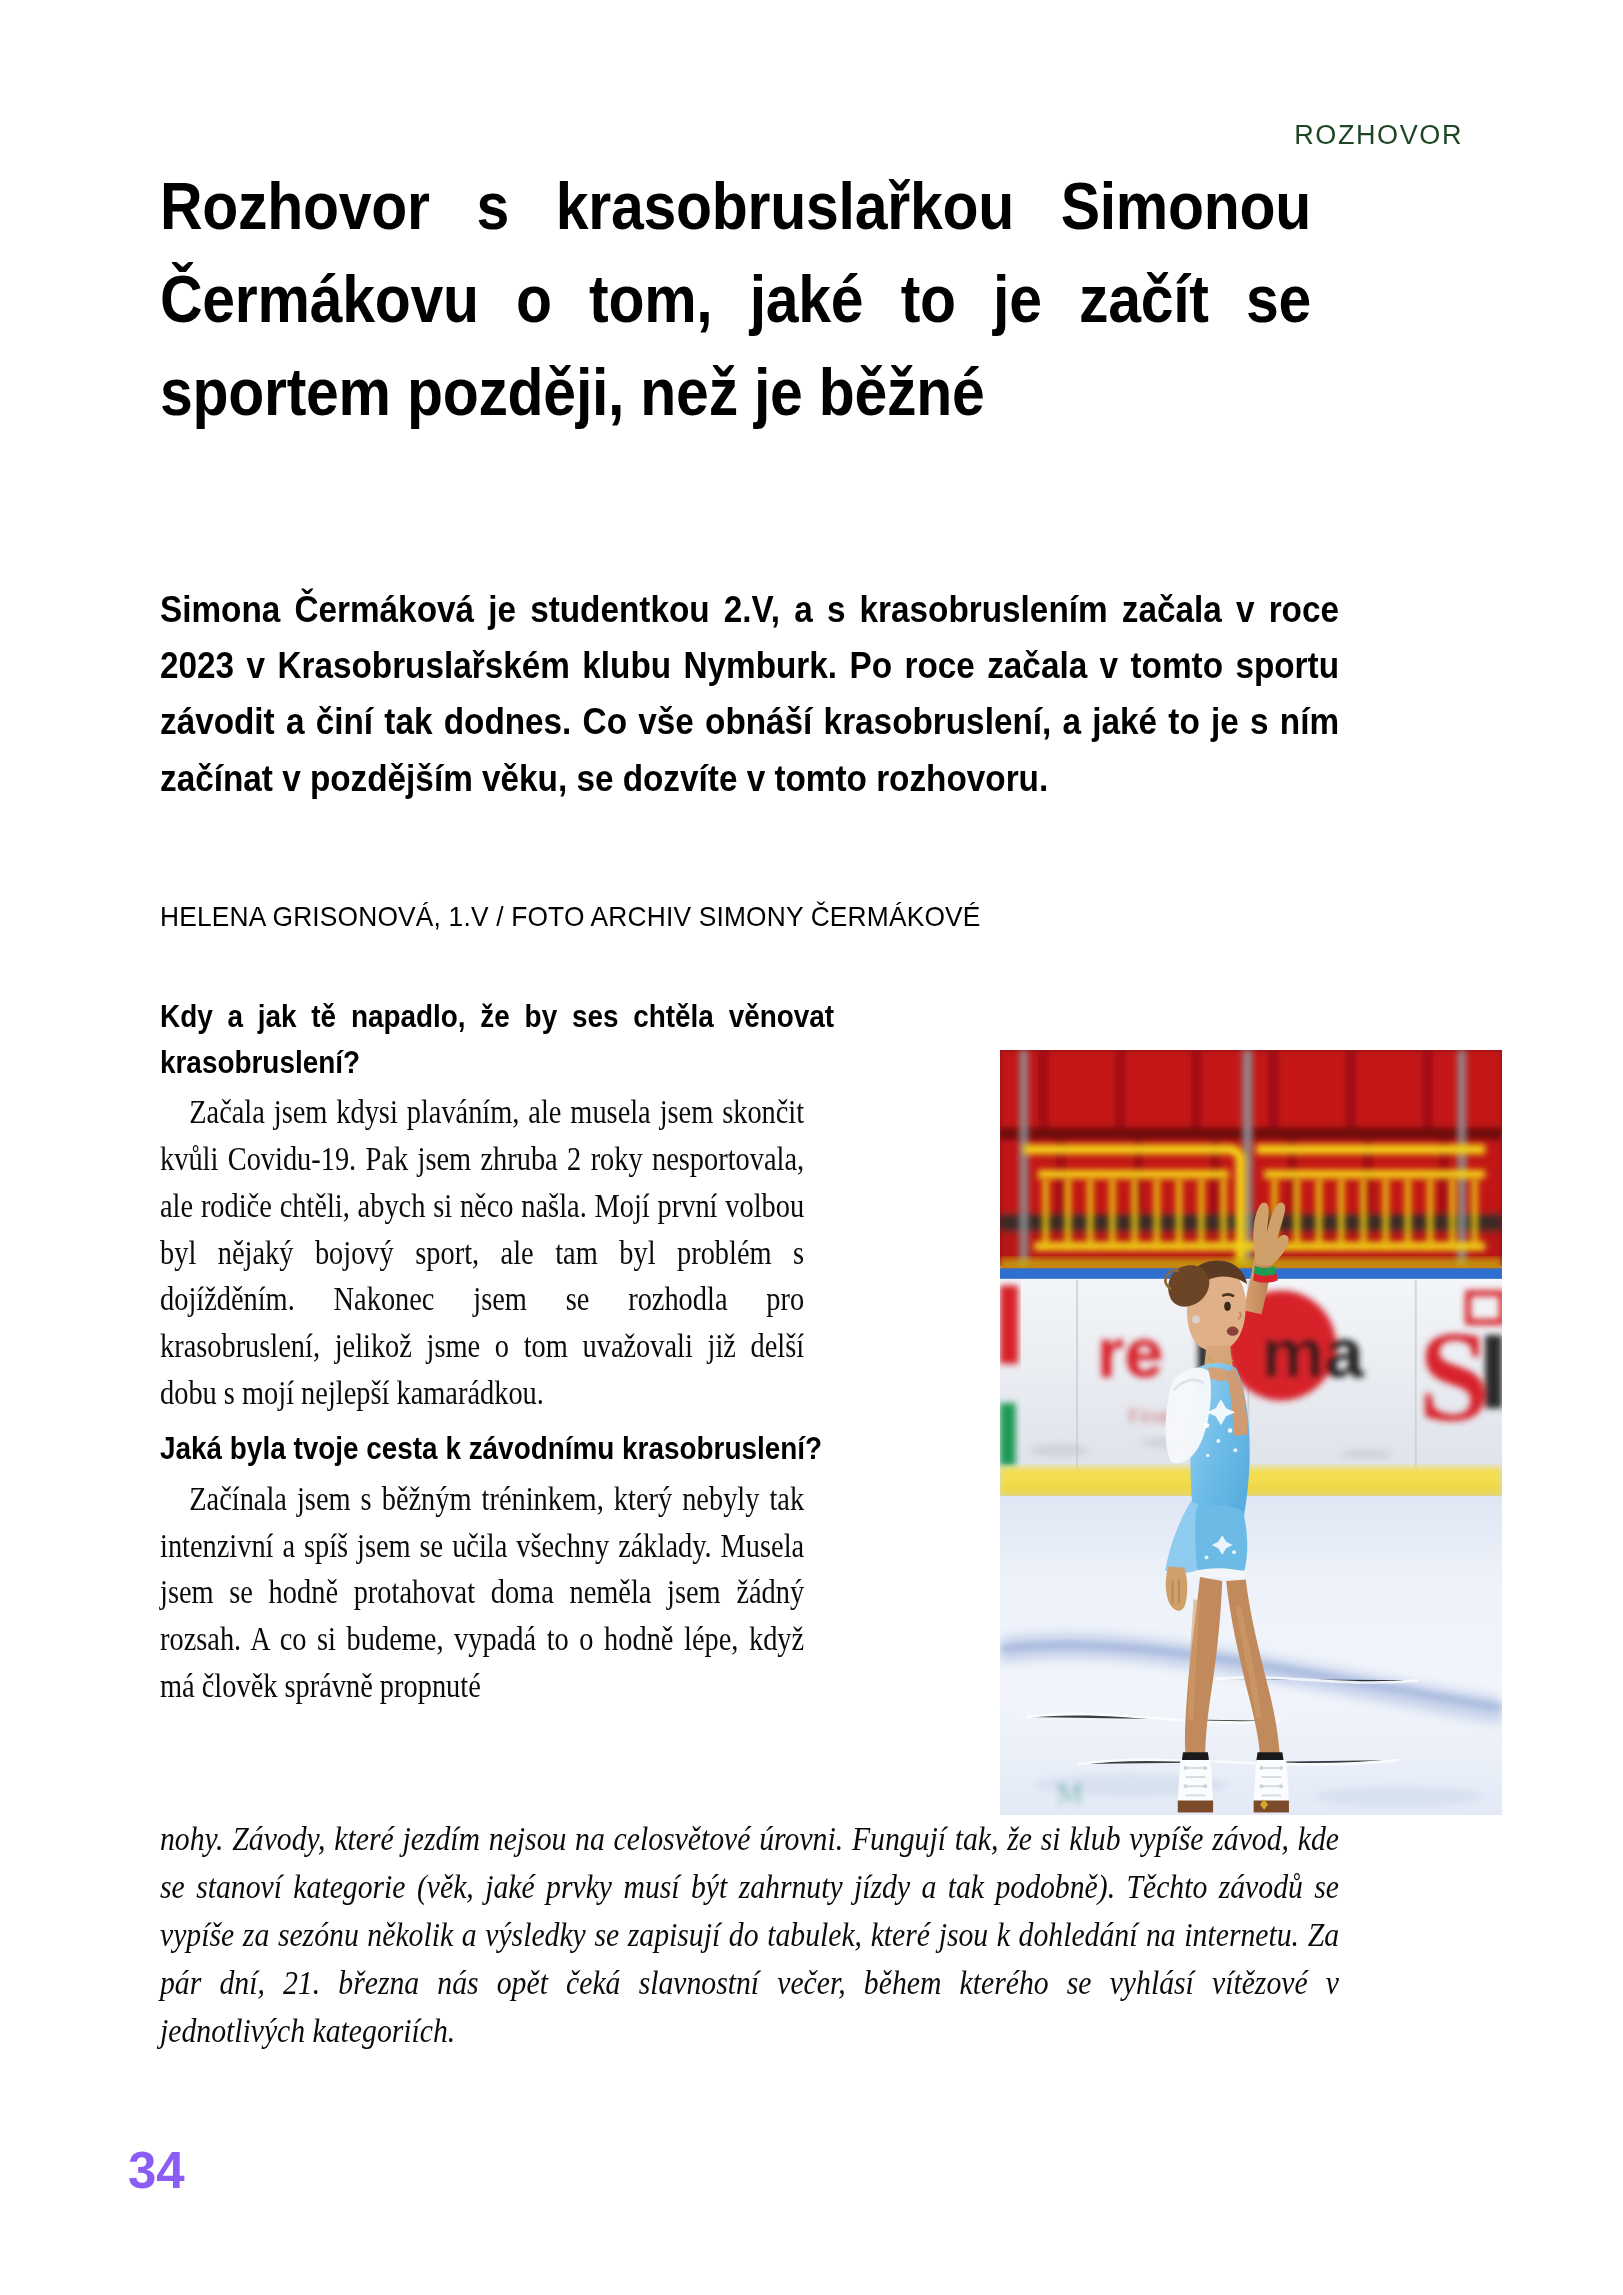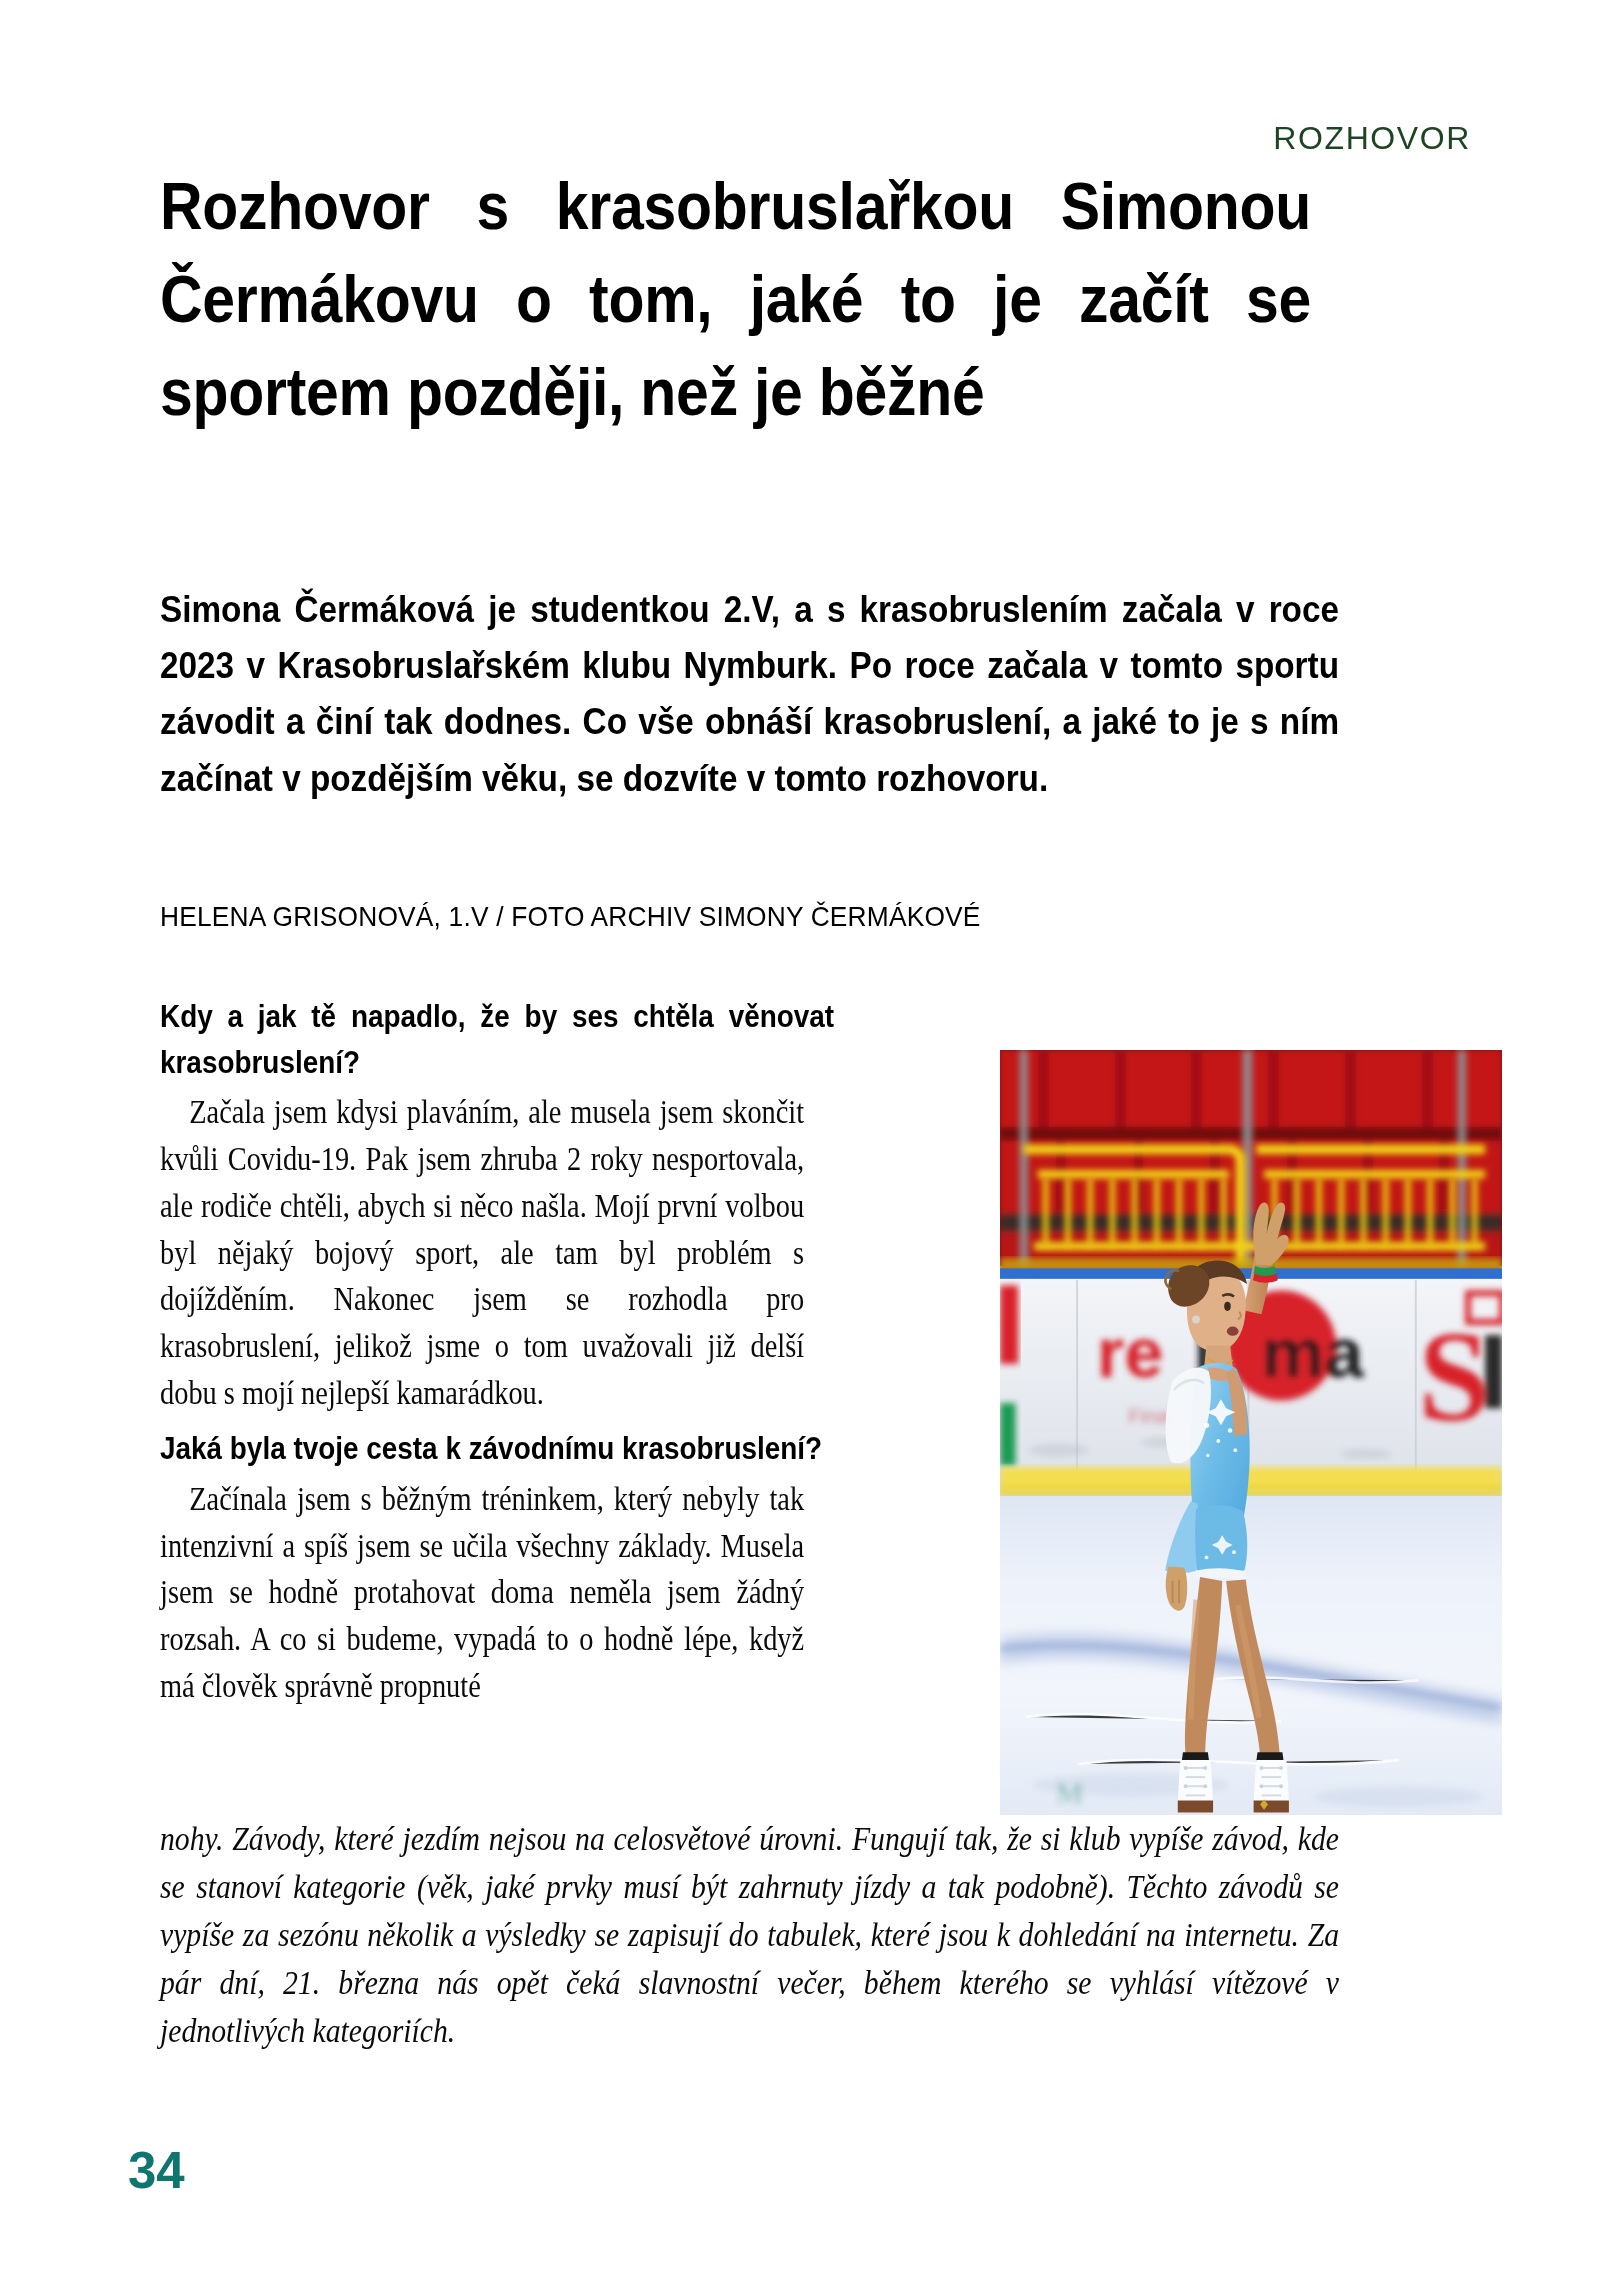--- a/index.html
+++ b/index.html
@@ -16,23 +16,23 @@
     background: #ffffff;
     font-family: "Liberation Sans", sans-serif;
     overflow: hidden;
     box-sizing: border-box;
   }
 
   
   .kicker {
     position: absolute;
     top: 122px;
-    right: 152px;
-    font-family: "Liberation Sans", sans-serif;
-    font-size: 32px;
+    right: 160px;
+    font-family: "Liberation Sans", sans-serif;
+    font-size: 27px;
     letter-spacing: 1.6px;
     color: #1d4524;
     font-weight: 400;
     line-height: 1;
   }
 
   
   .headline {
     position: absolute;
     top: 159px;
@@ -148,21 +148,21 @@
   .photo svg { display: block; width: 100%; height: 100%; }
 
   
   .folio {
     position: absolute;
     left: 128px;
     bottom: 99px;
     font-family: "Liberation Sans", sans-serif;
     font-weight: 700;
     font-size: 51px;
-    color: #0f766e;
+    color: #8b5cf6;
     line-height: 1;
   }
 </style>
 </head>
 <body>
 
 <div class="page">
 
   <div class="kicker">ROZHOVOR</div>
 

